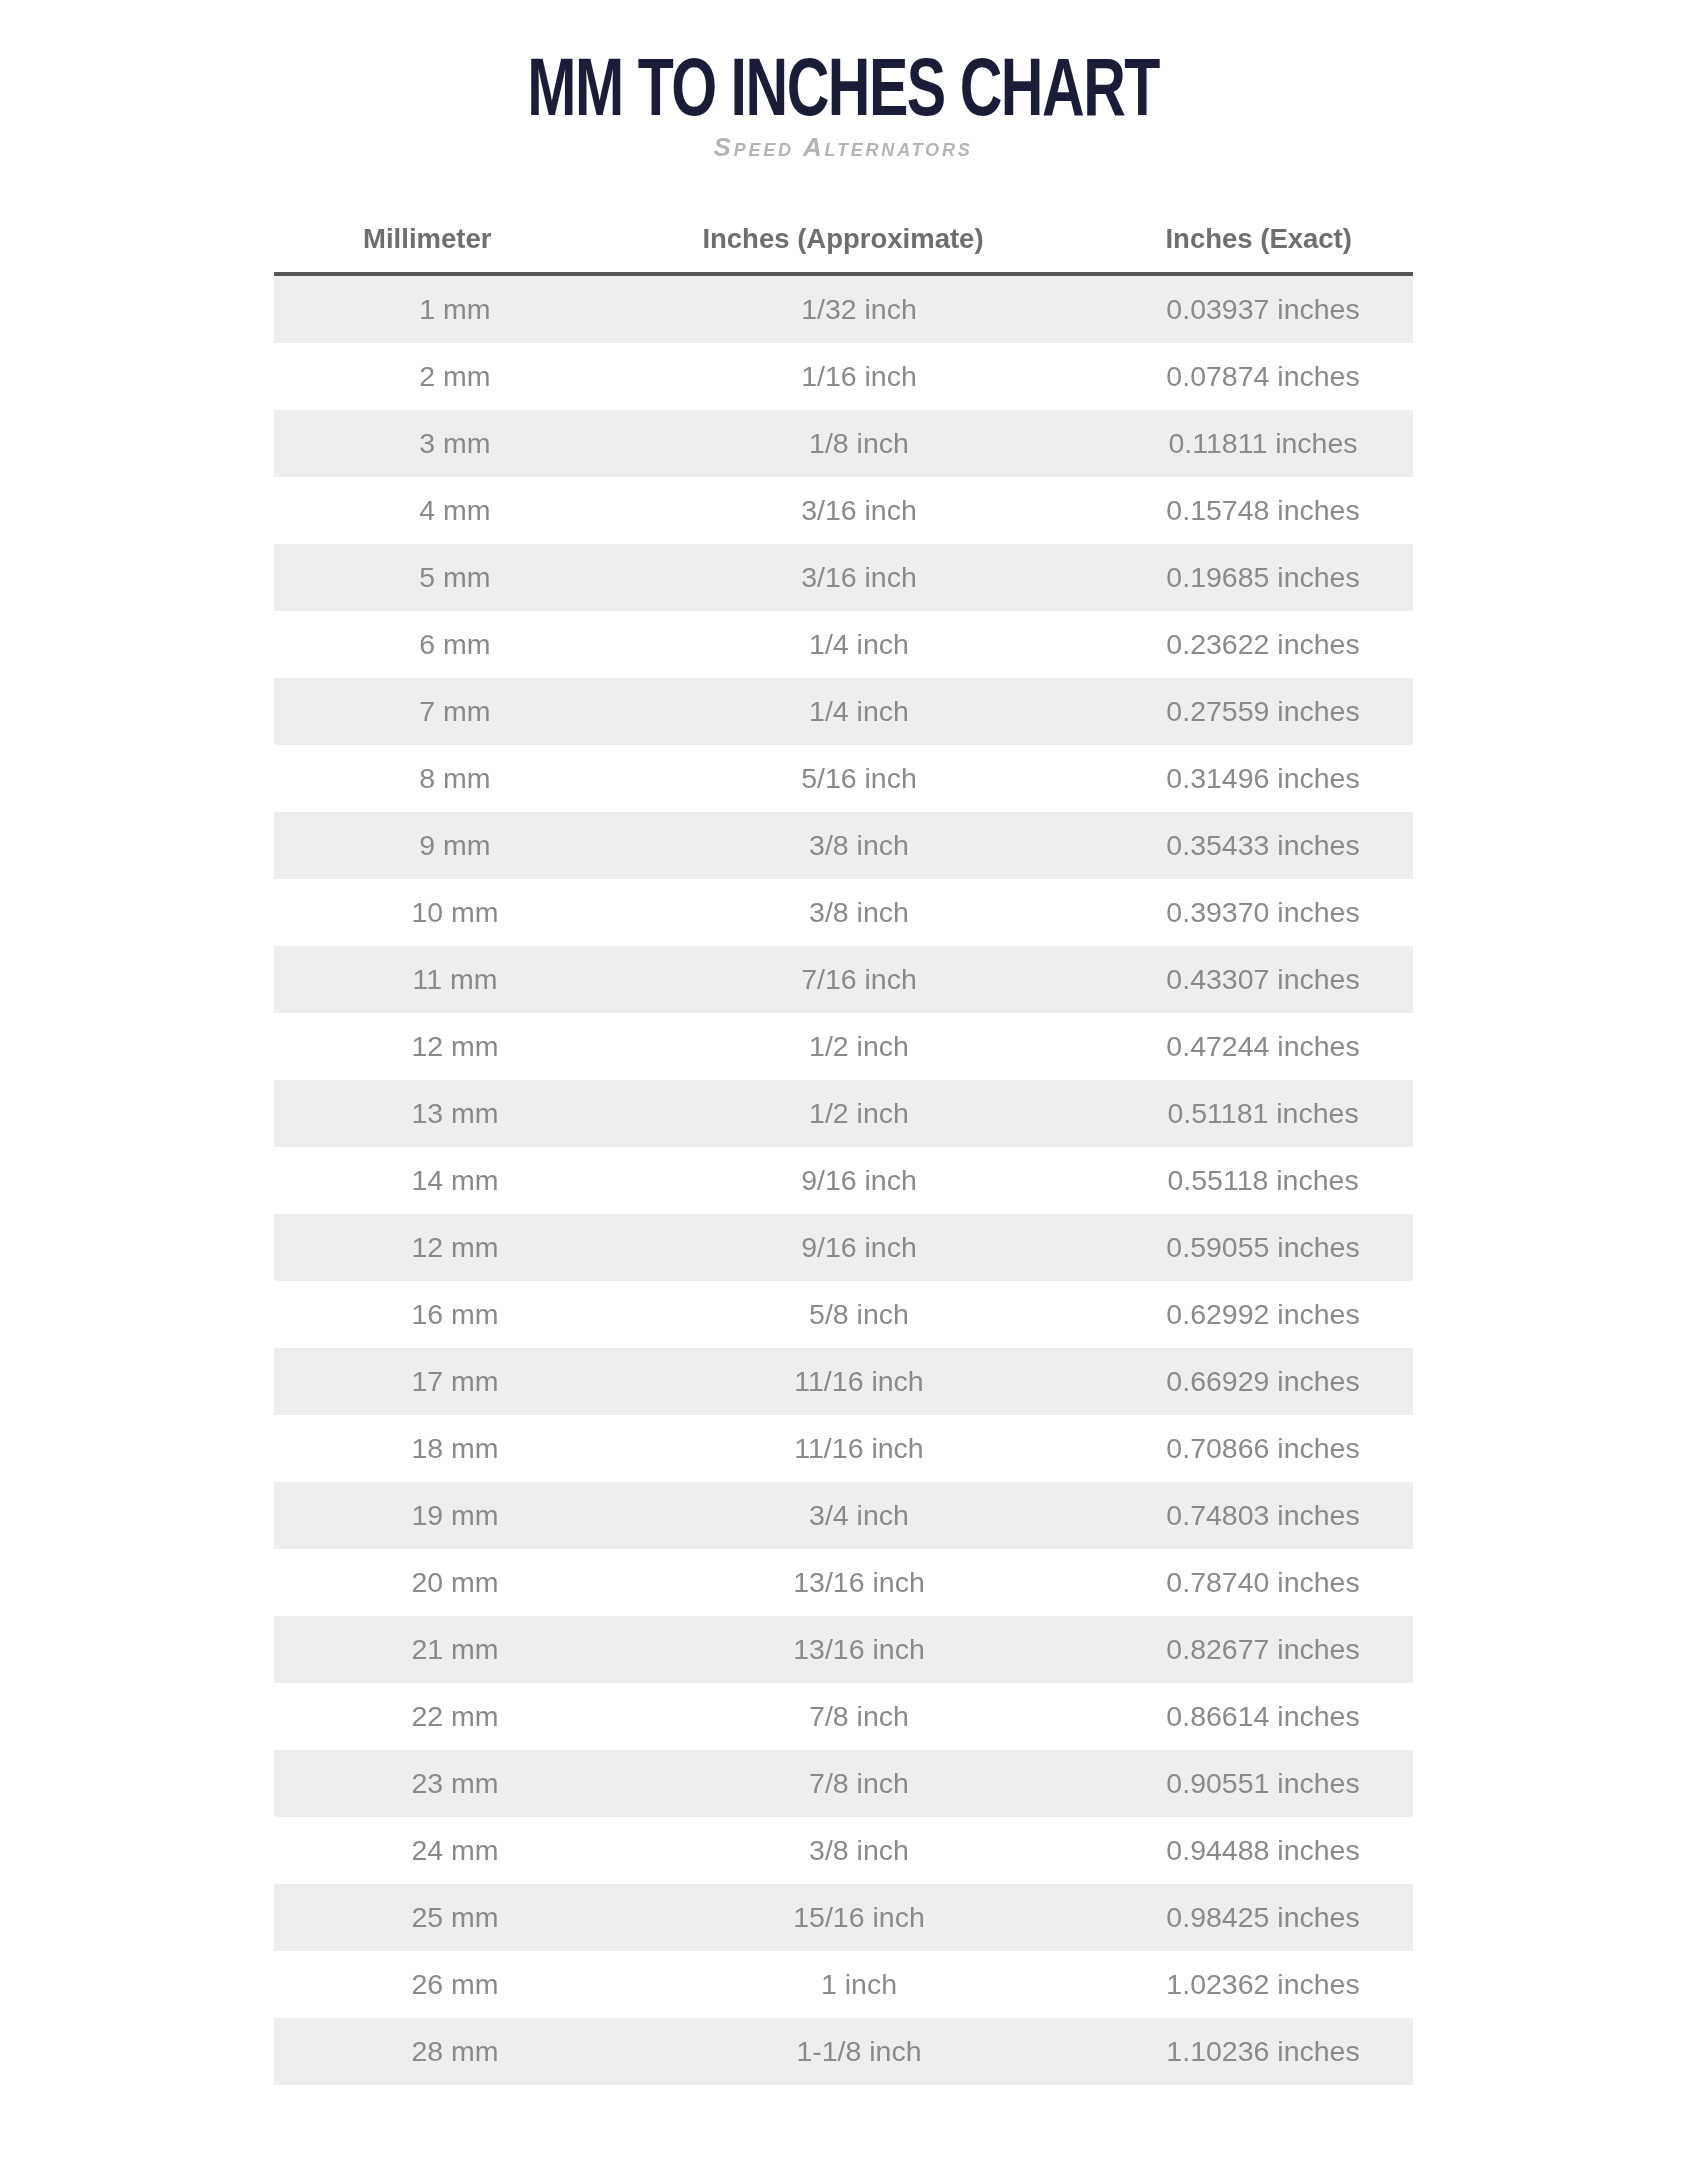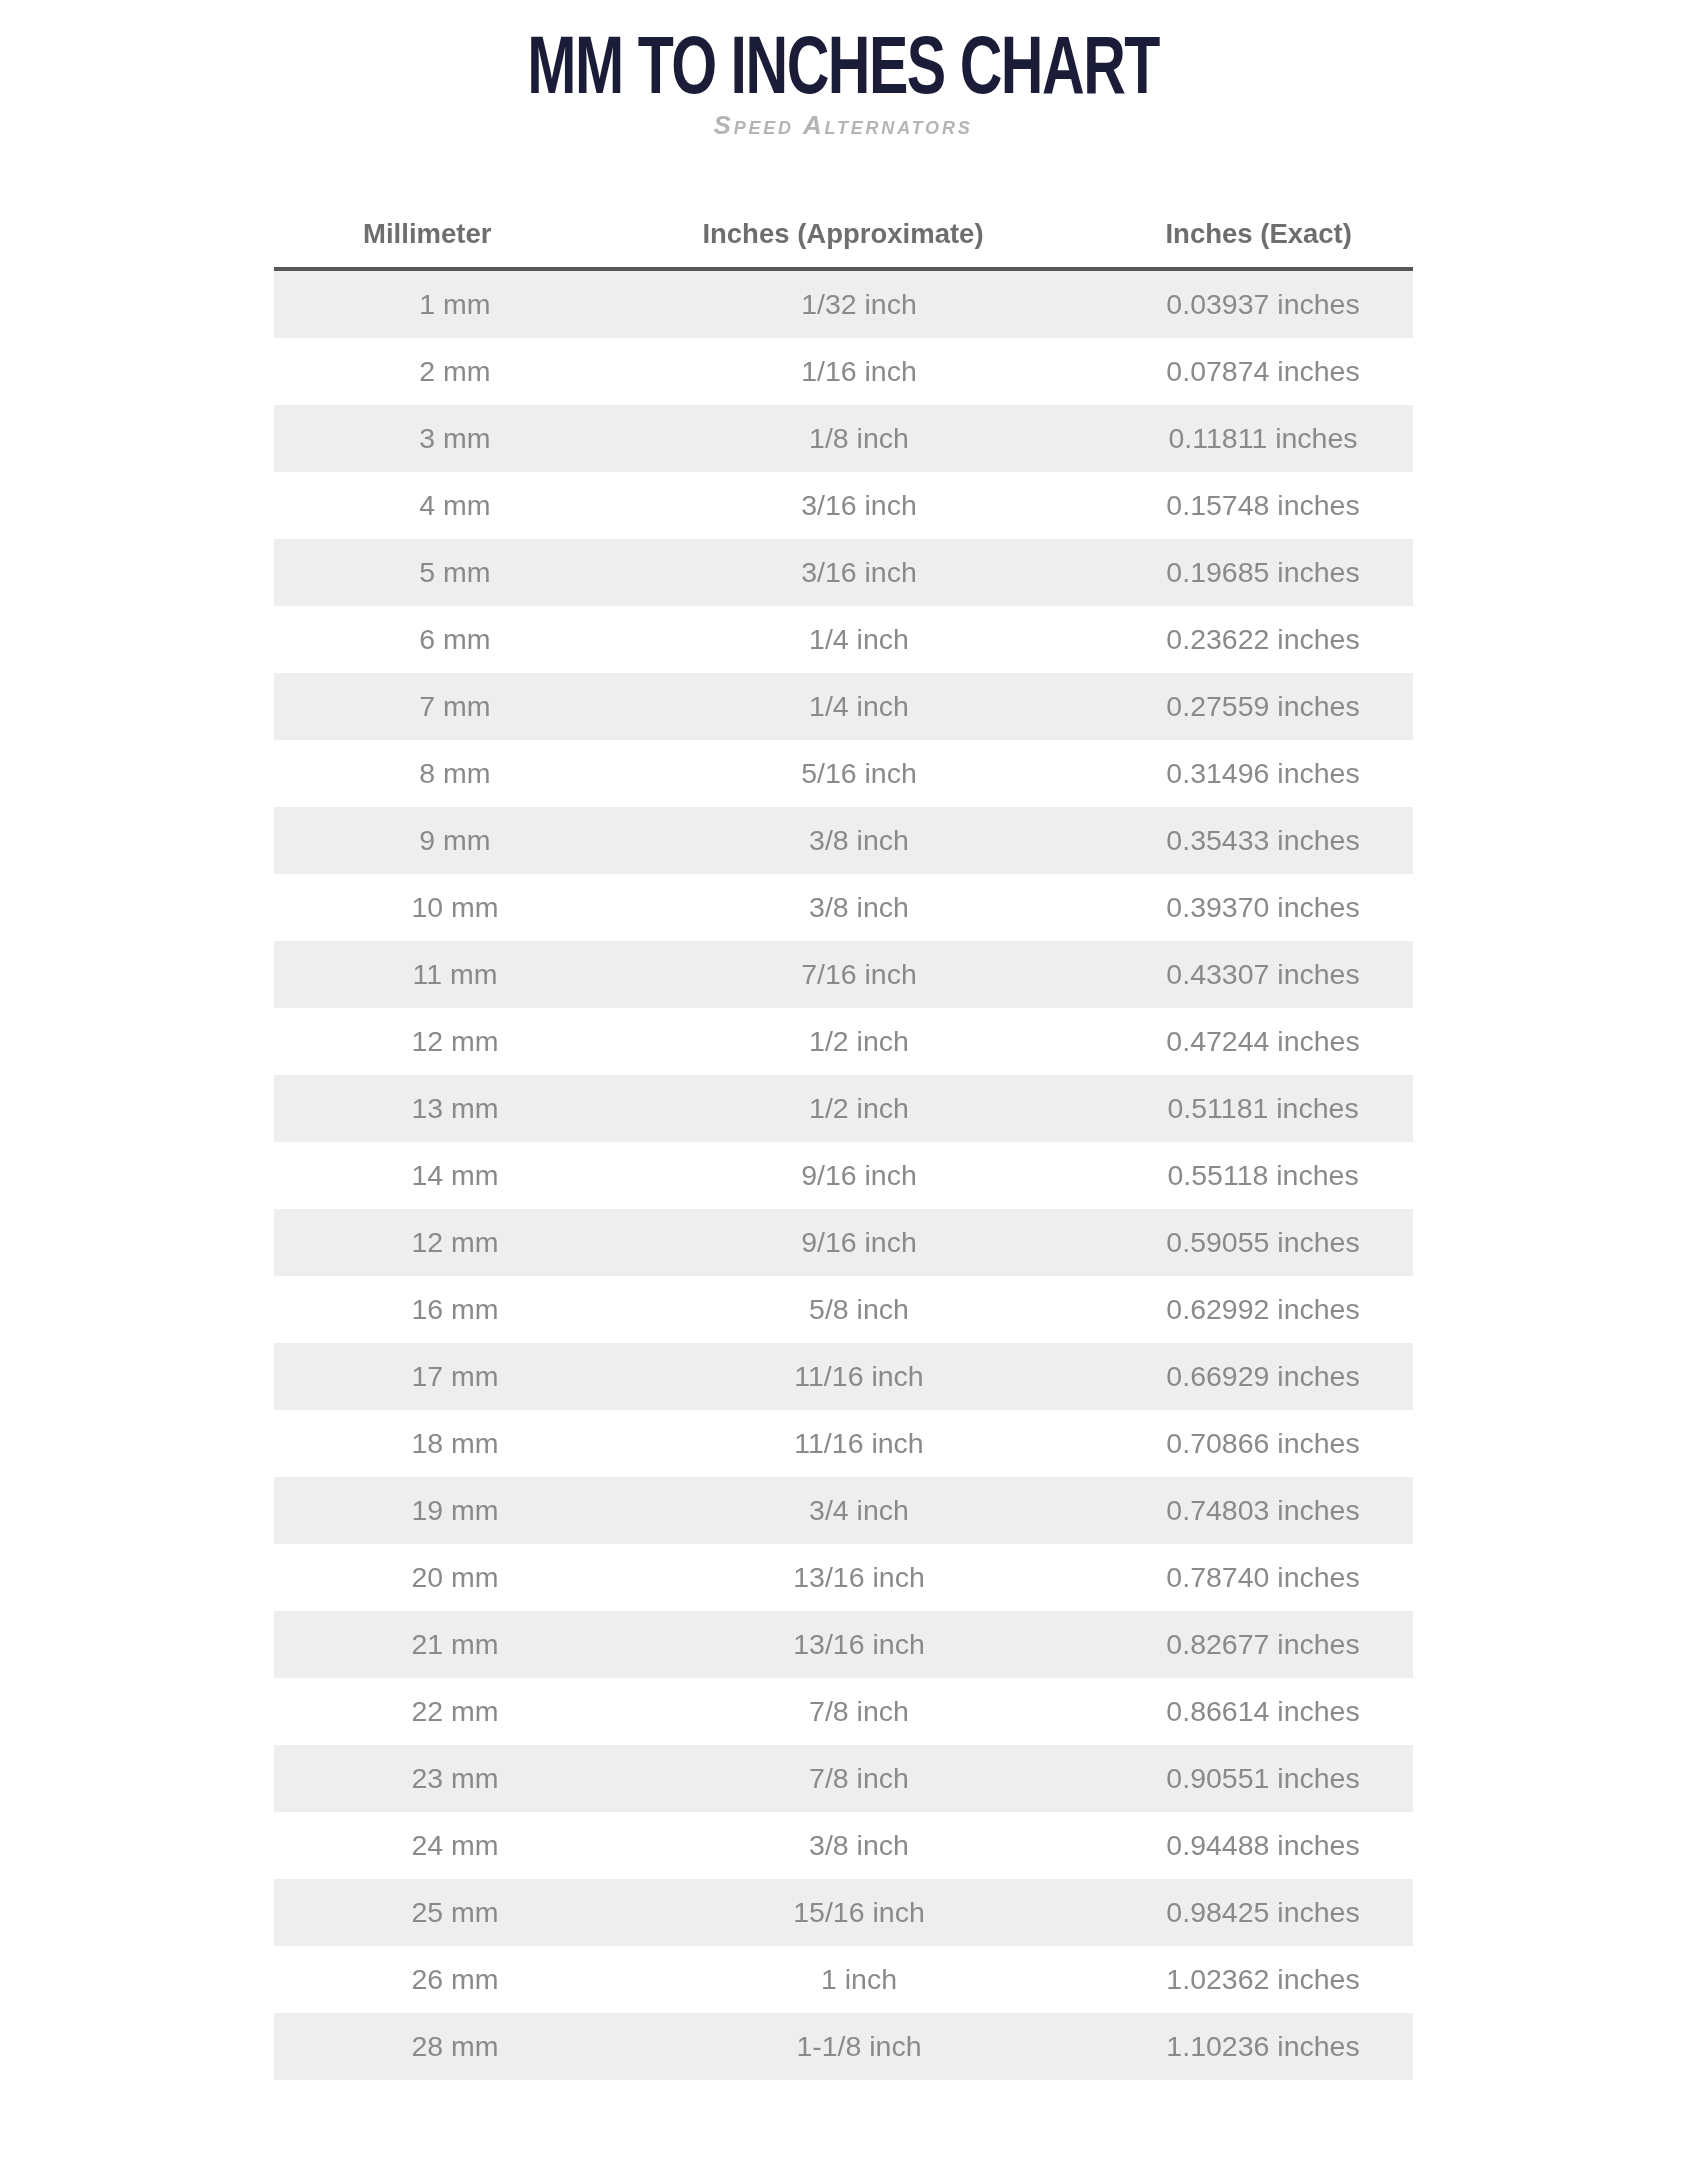--- a/index.html
+++ b/index.html
@@ -2,37 +2,37 @@
 <html style="font-size:14.7px"><head>
 <meta charset="utf-8">
 <style>
   * { box-sizing: border-box; }
   html, body { margin: 0; padding: 0; background: #ffffff; }
   .page {
     width: 1686px; height: 2182px; background: #ffffff;
     font-family: "Liberation Sans", sans-serif;
     overflow: hidden; margin: 0 auto; position: relative;
   }
-  .title-wrap { text-align: center; padding-top: 24px; }
+  .title-wrap { text-align: center; padding-top: 46px; }
   .page-title {
     margin: 0; text-align: center; line-height: 1.15;
   }
   .title-inner {
     display: inline-block;
     font-size: 72px; font-weight: 800; color: #1b1d38;
     letter-spacing: -1.8px; white-space: nowrap;
     transform: scale(0.82, 1.12); transform-origin: center;
   }
   .subtitle {
     text-align: center; margin-top: 3.7px;
     font-size: 26px; font-weight: bold; font-style: italic;
     font-variant: small-caps; letter-spacing: 2.8px;
     color: #b4b4b4;
   }
-  .conv-table { width: 1139px; margin: 76px auto 0 auto; }
+  .conv-table { width: 1139px; margin: 59px auto 0 auto; }
   .thead {
     display: grid; grid-template-columns: 27% 46% 27%;
     padding-bottom: 16.5px; border-bottom: 4.6px solid #565656;
   }
   .th {
     text-align: center; font-size: 27.5px; font-weight: bold;
     color: #6e6e6e; line-height: 33px;
   }
   .tr {
     display: grid; grid-template-columns: 27% 46% 27%;

